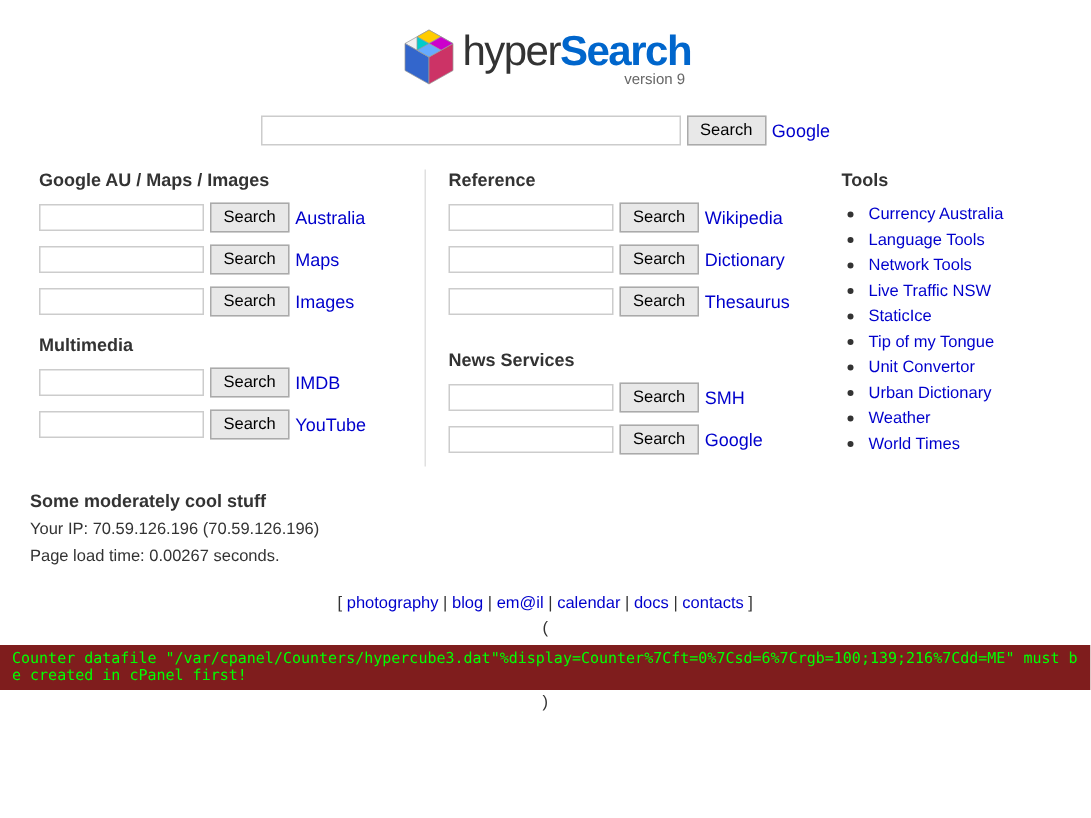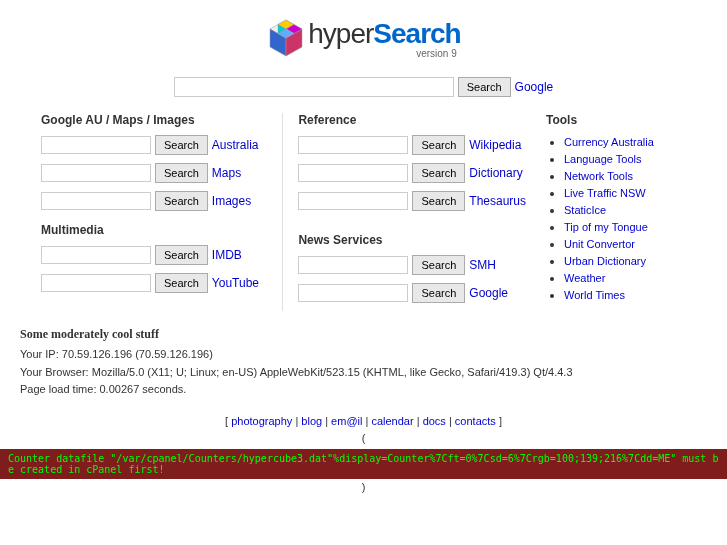--- a/index.html
+++ b/index.html
@@ -61,21 +61,21 @@
       border: 1px solid #aaa;
       padding: 1px 8px;
       font-size: 11px;
       cursor: pointer;
       height: 20px;
     }
 
     
     #main {
       display: flex;
-      padding: 0 31px;
+      padding: 0 16px;
       gap: 0;
     }
 
     
     #panels {
       display: flex;
       flex: 1;
       gap: 0;
     }
 
@@ -126,21 +126,20 @@
     }
 
     
     #info-section {
       padding: 16px 20px 8px 20px;
     }
     #info-section .info-title {
       font-weight: bold;
       font-size: 12px;
       margin-bottom: 4px;
-      font-family: Liberation Serif, serif;
     }
     #info-section p {
       font-size: 11px;
       line-height: 1.6;
       color: #333;
     }
 
     
     #footer-links {
       text-align: center;
@@ -288,21 +287,20 @@
       <li><a href="#">Urban Dictionary</a></li>
       <li><a href="#">Weather</a></li>
       <li><a href="#">World Times</a></li>
     </ul>
   </div>
 </div>
 
 <div id="info-section">
   <div class="info-title">Some moderately cool stuff</div>
   <p>Your IP: 70.59.126.196 (70.59.126.196)</p>
-  <p>Your Browser: Mozilla/5.0 (X11; U; Linux; en-US) AppleWebKit/523.15 (KHTML, like Gecko, Safari/419.3) Qt/4.4.3</p>
   <p>Page load time: 0.00267 seconds.</p>
 </div>
 
 <div id="footer-links">
   <span>[ </span><a href="#">photography</a><span> | </span><a href="#">blog</a><span> | </span><a href="#">em@il</a><span> | </span><a href="#">calendar</a><span> | </span><a href="#">docs</a><span> | </span><a href="#">contacts</a><span> ]</span>
 </div>
 <div style="text-align:center;font-size:11px;padding:1px 0;">(</div>
 
 <div id="counter-bar">Counter datafile "/var/cpanel/Counters/hypercube3.dat"%display=Counter%7Cft=0%7Csd=6%7Crgb=100;139;216%7Cdd=ME" must be created in cPanel first!</div>
 

